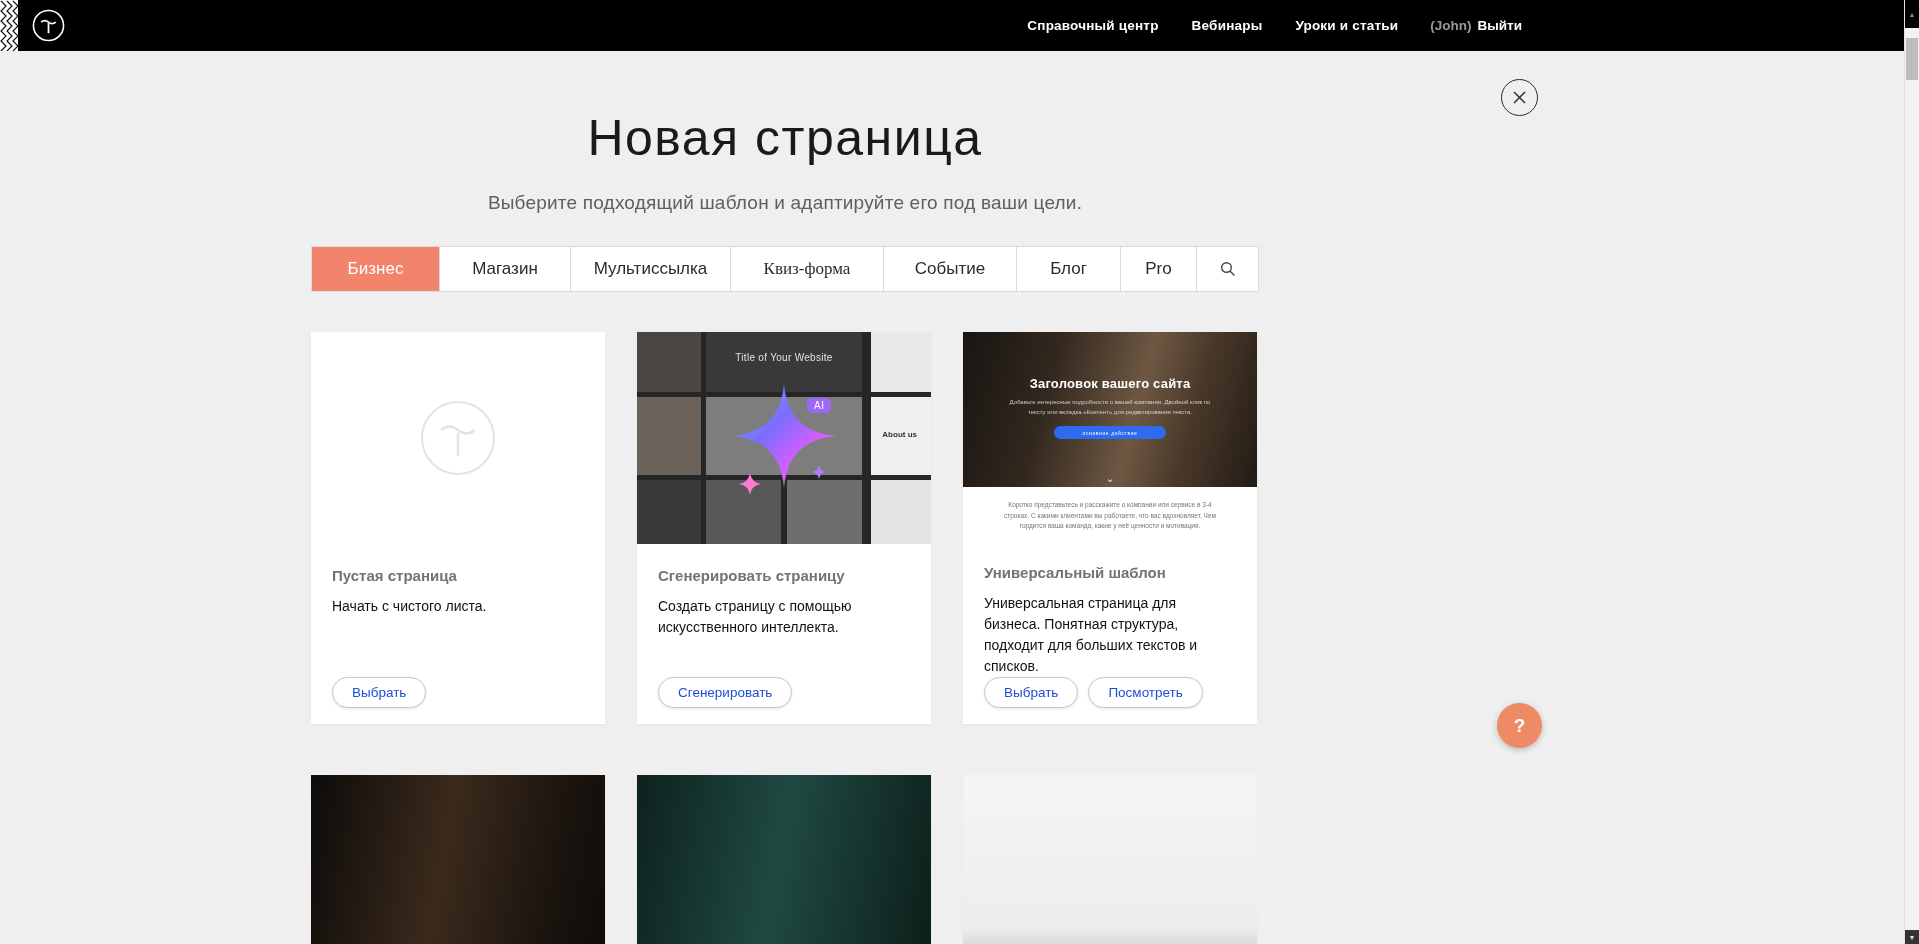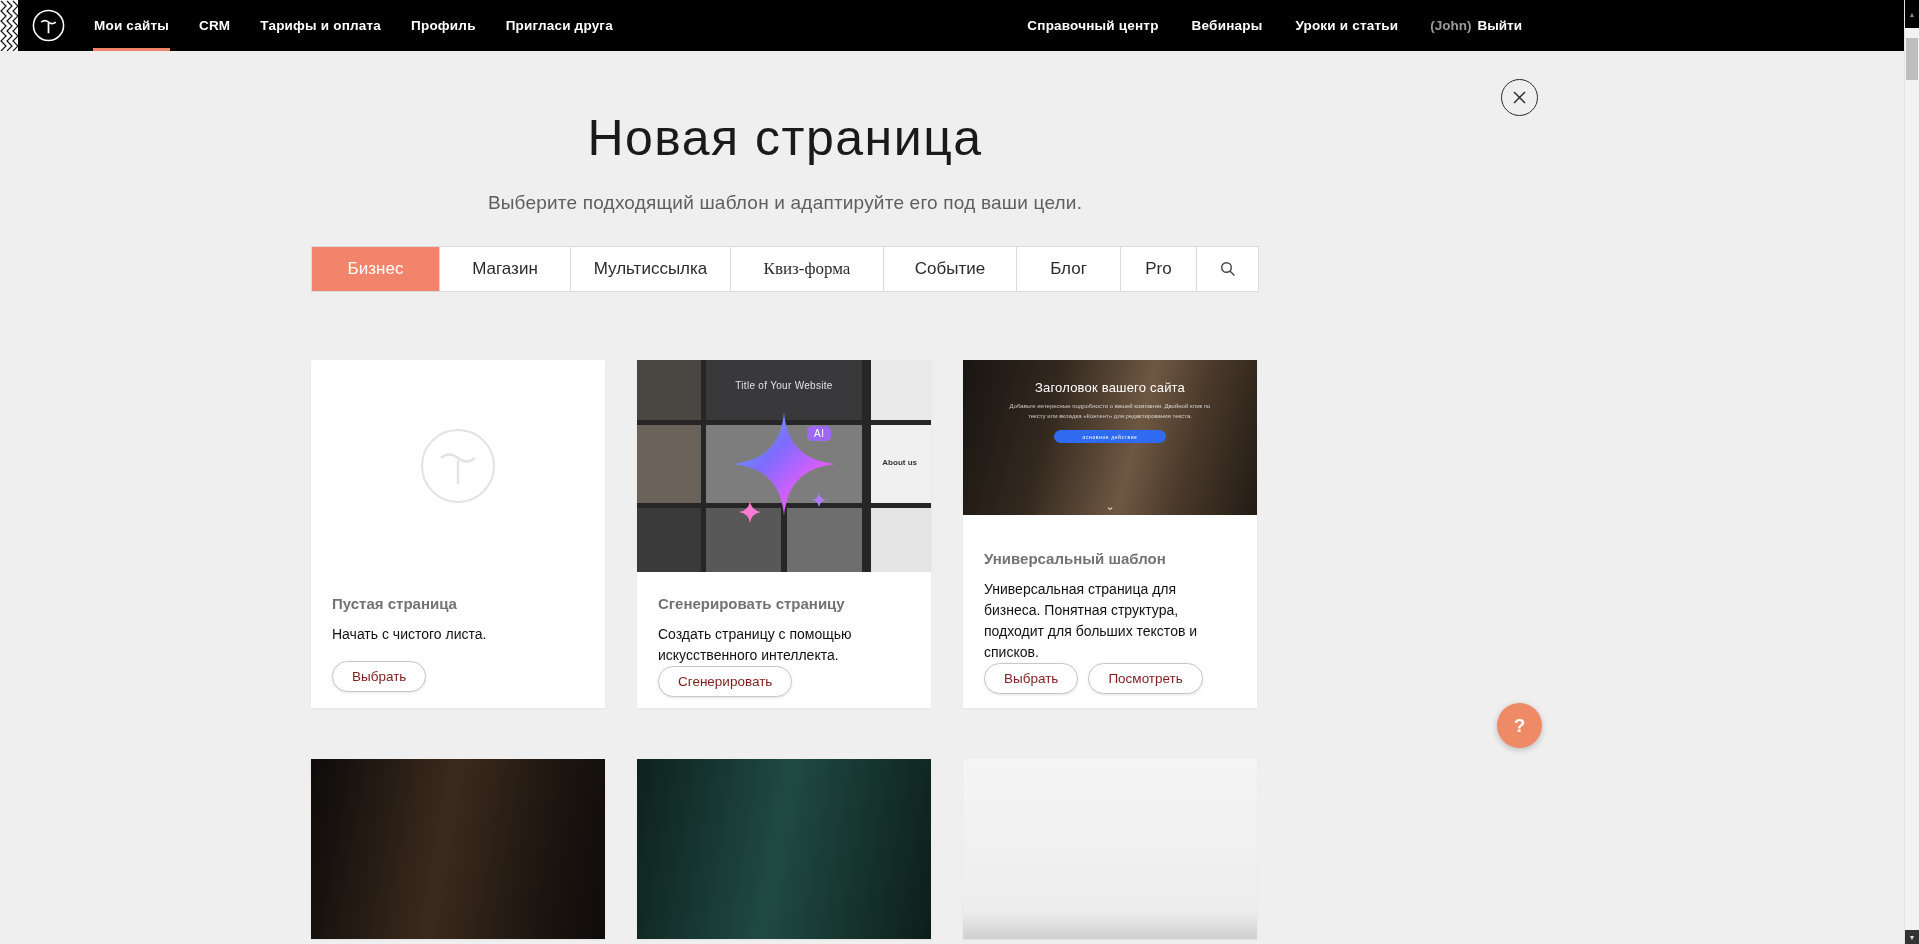--- a/index.html
+++ b/index.html
@@ -60,32 +60,32 @@
     border-right:1px solid #dadada; cursor:pointer; font-family:inherit;
   }
   .tab:last-child { border-right:none; }
   .tab.active { background:#f2846c; color:#fff; }
   .t0{flex:0 0 128px;} .t1{flex:0 0 131px;} .t2{flex:0 0 160px;} .t3{flex:0 0 153px;font-family:Liberation Serif, serif;}
   .t4{flex:0 0 133px;} .t5{flex:0 0 104px;} .t6{flex:0 0 76px;} .t7{flex:1;}
 
   
   .cards-row { margin-top:40px; display:flex; gap:32px; }
   .card {
-    width:294px; height:348px; background:#fff; display:flex; flex-direction:column;
-    box-shadow:0 1px 2px rgba(0,0,0,.05); overflow:hidden;margin-top:28px;
+    width:294px; height:392px; background:#fff; display:flex; flex-direction:column;
+    box-shadow:0 1px 2px rgba(0,0,0,.05); overflow:hidden;
   }
   .card-preview { height:212px; flex:0 0 auto; position:relative; overflow:hidden; cursor:pointer; }
   .preview-blank { background:#fff; display:flex; align-items:center; justify-content:center; }
   .card-body { flex:1; display:flex; flex-direction:column; padding:23px 21px 16px 21px; }
   .card-title { font-size:15px; font-weight:700; color:#737373; margin-bottom:12px; }
   .card-desc { font-size:14px; color:#111; line-height:1.5; }
   .card-actions { margin-top:auto; display:flex; gap:10px; }
   .pill {
     height:31px; padding:0 19px; border:1px solid #c7c7c7; border-radius:16px;
-    background:#fff; font-size:13.5px; color:#7f1d1d; cursor:pointer;
+    background:#fff; font-size:13.5px; color:#1d4ed8; cursor:pointer;
     font-family:inherit; box-shadow:0 1px 3px rgba(0,0,0,.10); white-space:nowrap;
   }
 
   
   .preview-ai { background:#262626; }
   .mosaic-cell { position:absolute; }
   .ai-site-title {
     position:absolute; top:20px; left:0; right:0; text-align:center;
     font-size:10px; color:rgba(255,255,255,.85); letter-spacing:.3px;
   }
@@ -95,21 +95,21 @@
   .ai-badge {
     position:absolute; top:66px; left:170px; background:#9d68f5; color:#fff;
     font-size:10px; font-weight:400; padding:2px 7px; border-radius:5px; letter-spacing:.5px;
   }
   .star-layer { position:absolute; left:0; top:0; width:294px; height:212px; }
 
   
   .preview-uni { height:155px; background:
       linear-gradient(105deg,#181512 0%,#33281e 30%,#6e5843 58%,#4a392a 75%,#221b14 100%);
     text-align:center; }
-  .uni-hero-title { padding-top:20px; font-size:13px; font-weight:400; color:#fff; letter-spacing:.2px; }
+  .uni-hero-title { padding-top:44px; font-size:13px; font-weight:700; color:#fff; letter-spacing:.2px; }
   .uni-hero-text {
     width:204px; margin:7px auto 0; font-size:6px; line-height:1.6;
     color:rgba(255,255,255,.72); text-align:center;
   }
   .uni-hero-btn {
     margin:9px auto 0; width:112px; height:13px; background:#2e6bf0; border:none;
     border-radius:7px; color:#fff; font-size:5px; letter-spacing:.6px;
     display:flex; align-items:center; justify-content:center; cursor:pointer; font-family:inherit;
   }
   .uni-chevron { position:absolute; bottom:2px; left:0; right:0; text-align:center;
@@ -164,27 +164,20 @@
   </div>
 
   <div class="logo">
     <svg viewBox="0 0 36 36" width="35" height="35">
       <circle cx="18" cy="18" r="15.5" fill="none" stroke="#fff" stroke-width="1.6"></circle>
       <path d="M10.5 14.5 q3.7-3.2 7.5 0 q3.7 3.2 7.5 0" fill="none" stroke="#fff" stroke-width="1.8"></path>
       <line x1="18" y1="15.5" x2="18" y2="26" stroke="#fff" stroke-width="1.8"></line>
     </svg>
   </div>
 
-  <nav class="topmenu">
-    <div class="topmenu-item active">Мои сайты</div>
-    <div class="topmenu-item">CRM</div>
-    <div class="topmenu-item">Тарифы и оплата</div>
-    <div class="topmenu-item">Профиль</div>
-    <div class="topmenu-item">Пригласи друга</div>
-  </nav>
 
   <div class="topbar-right">
     <div class="topmenu-item">Справочный центр</div>
     <div class="topmenu-item">Вебинары</div>
     <div class="topmenu-item">Уроки и статьи</div>
     <div class="user-item">
       <span class="user-name">(John)</span>
       <span class="logout">Выйти</span>
     </div>
   </div>

